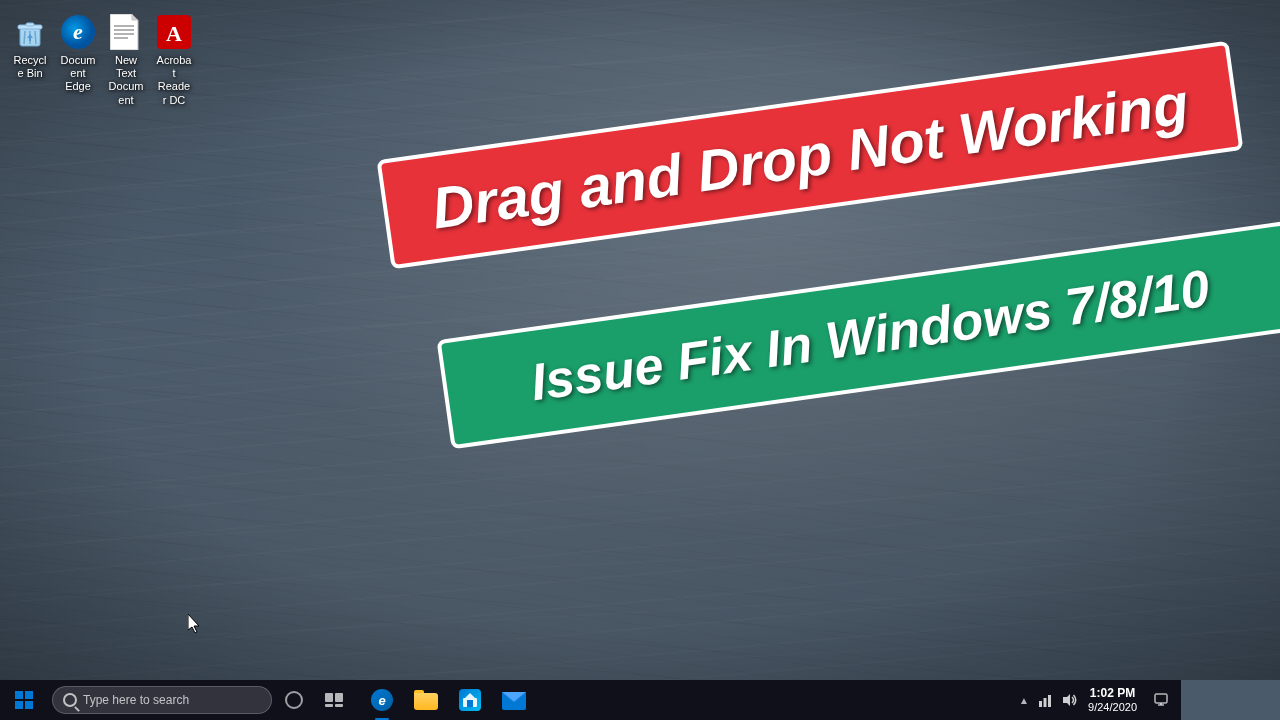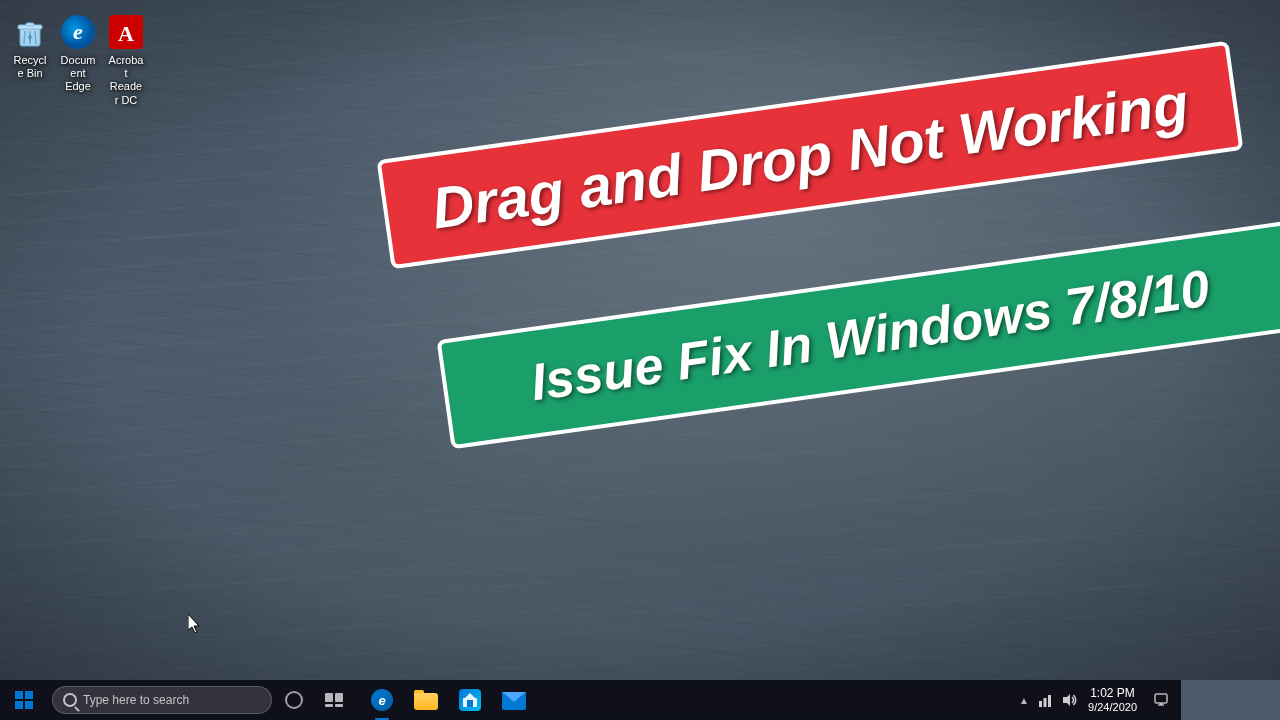--- a/index.html
+++ b/index.html
@@ -406,20 +406,21 @@
       justify-content: center;
       padding: 0 8px;
       height: 40px;
       cursor: pointer;
       color: white;
     }
 
     .clock-time {
       font-size: 12px;
       line-height: 1.2;
+      font-weight: bold;
     }
 
     .clock-date {
       font-size: 11px;
       line-height: 1.2;
     }
 
     .notification-btn {
       width: 32px;
       height: 40px;
@@ -481,20 +482,33 @@
             </radialGradient>
           </defs>
           <text x="18" y="25" text-anchor="middle" font-size="22" font-weight="bold" font-style="italic" fill="white" font-family="serif">e</text>
         </svg>
       </div>
       <div class="icon-label">
         <span>Document Edge</span>
       </div>
     </div>
 
+    <div class="desktop-icon">
+      <div class="icon-img">
+        <svg width="32" height="36" viewBox="0 0 32 36">
+          <polygon points="0,0 22,0 22,6 28,6 28,36 0,36" fill="white" stroke="#bbb" stroke-width="1"></polygon>
+          <polygon points="22,0 28,6 22,6" fill="#ccc"></polygon>
+          <line x1="4" y1="12" x2="24" y2="12" stroke="#999" stroke-width="1.5"></line>
+          <line x1="4" y1="16" x2="24" y2="16" stroke="#999" stroke-width="1.5"></line>
+          <line x1="4" y1="20" x2="24" y2="20" stroke="#999" stroke-width="1.5"></line>
+          <line x1="4" y1="24" x2="18" y2="24" stroke="#999" stroke-width="1.5"></line>
+        </svg>
+      </div>
+      <div class="icon-label">New Text<br>Document</div>
+    </div>
 
     <div class="desktop-icon">
       <div class="icon-img">
         <svg width="36" height="36" viewBox="0 0 36 36">
           <rect x="1" y="1" width="34" height="34" rx="4" fill="#cc0000"></rect>
           <text x="18" y="27" text-anchor="middle" font-size="22" font-weight="bold" fill="white" font-family="serif">A</text>
         </svg>
       </div>
       <div class="icon-label">Acrobat<br>Reader DC</div>
     </div>

